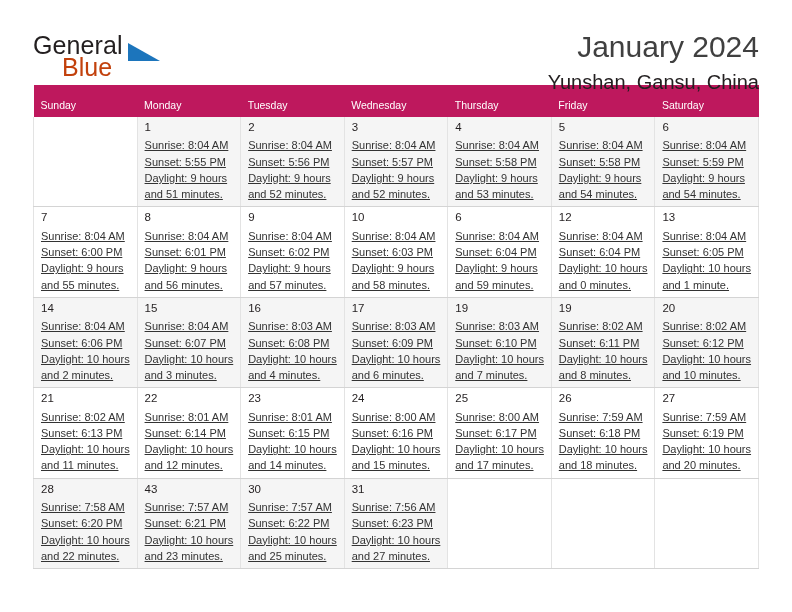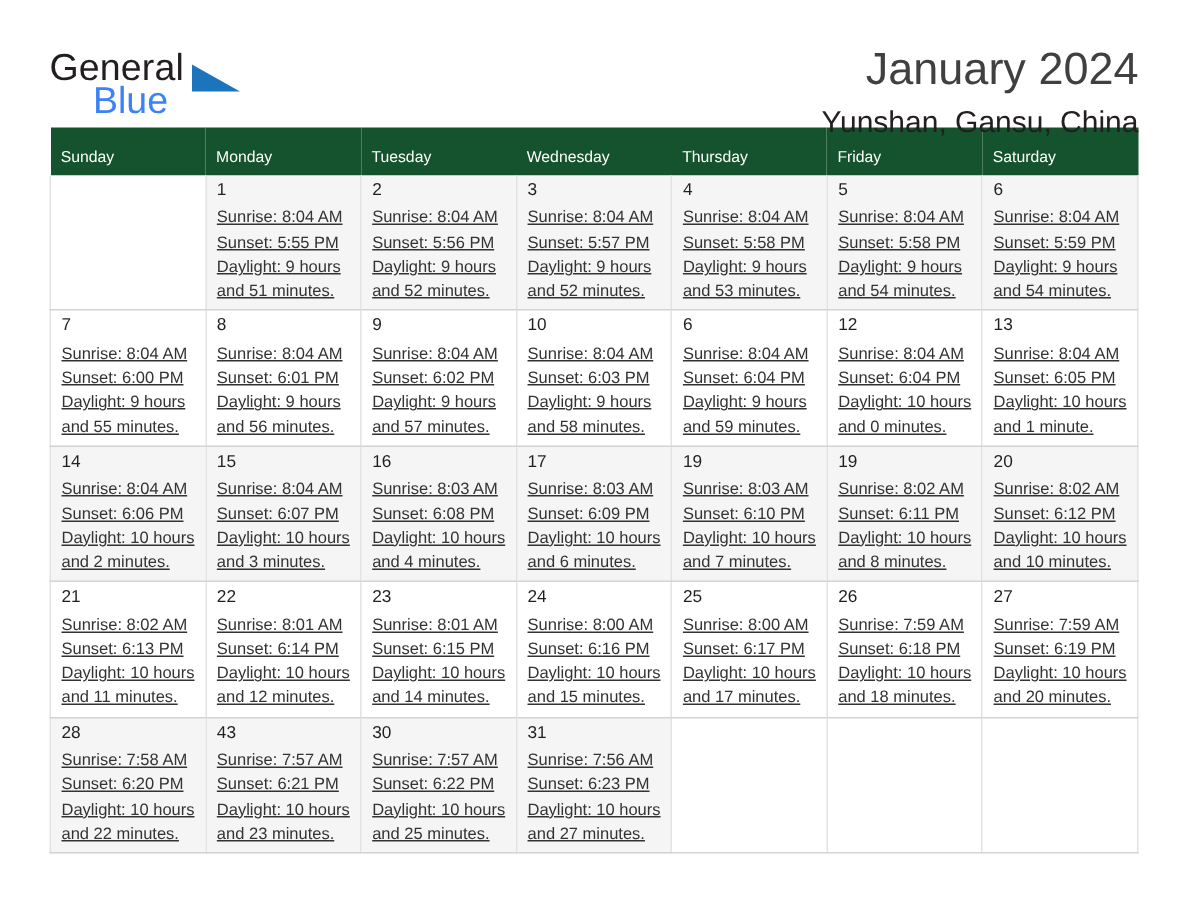--- a/index.html
+++ b/index.html
@@ -38,21 +38,21 @@
     font-size: 25px;
     letter-spacing: .1px;
     color: #231f20;
     line-height: 1;
     position: absolute;
     left: 0;
     top: 3px;
   }
   .brand-blue {
     font-size: 25px;
-    color: #3b82f6;
+    color: #c2410c;
     line-height: 1;
     position: absolute;
     left: 29px;
     top: 25px;
   }
   .brand-mark {
     position: absolute;
     left: 95px;
     top: 13px;
     width: 0;
@@ -80,21 +80,21 @@
     white-space: nowrap;
   }
   
   table.calendar {
     width: 726px;
     border-collapse: collapse;
     table-layout: fixed;
     margin-top: 12px;
   }
   table.calendar th {
-    background: #14532d;
+    background: #be185d;
     color: #ffffff;
     font-size: 10.5px;
     font-weight: normal;
     text-align: left;
     padding: 14px 0 6px 7px;
     height: 21px;
     border: none;
   }
   table.calendar td {
     vertical-align: top;

